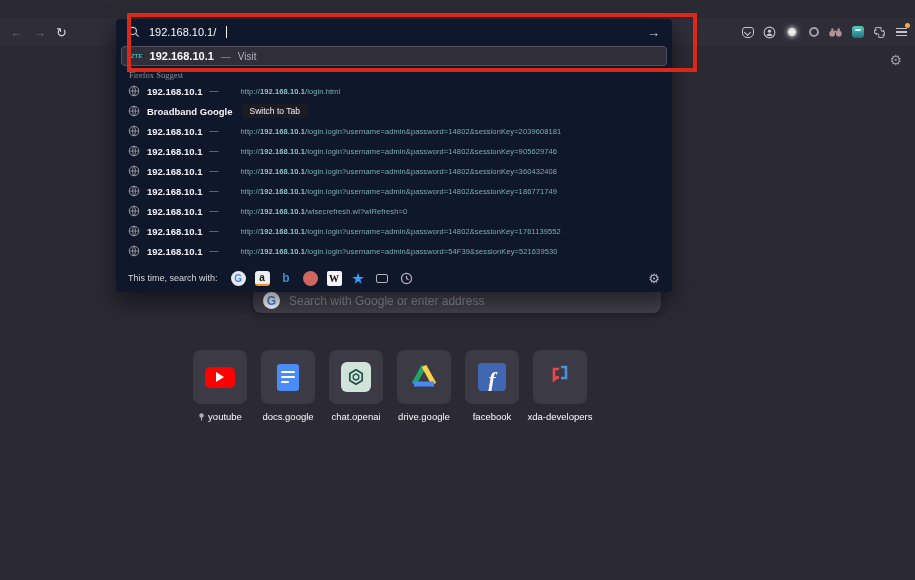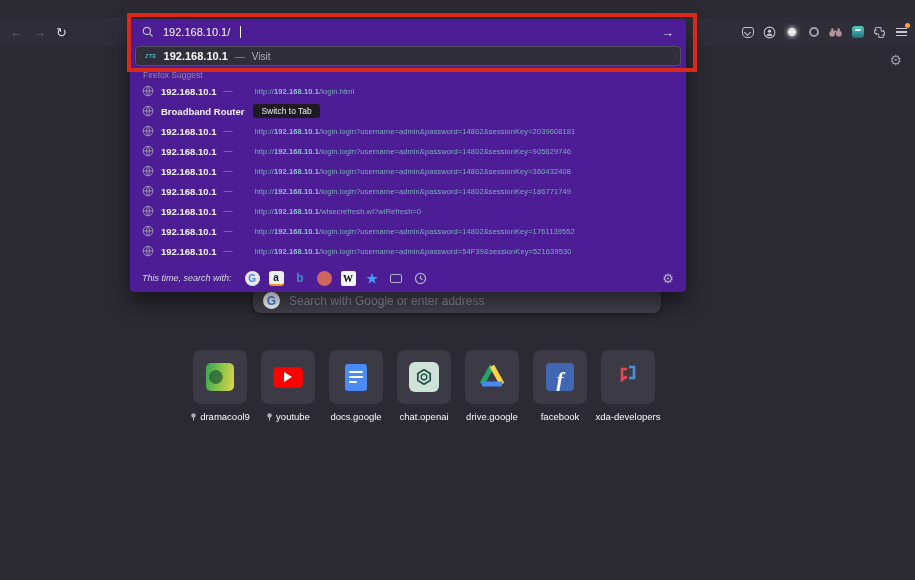--- a/index.html
+++ b/index.html
@@ -53,40 +53,40 @@
   .ic-drama { width:28px; height:28px; border-radius:5px; background:radial-gradient(circle at 35% 50%, rgba(15,60,40,.55) 0 29%, rgba(0,0,0,0) 31%),linear-gradient(100deg,#35a554 0%,#7ec24a 45%,#e3d44a 100%); }
   .ic-yt { width:30px; height:21px; border-radius:5px; background:#fd0000; display:flex; align-items:center; justify-content:center; }
   .ic-yt i { width:0; height:0; border-left:8px solid #fff; border-top:5px solid transparent; border-bottom:5px solid transparent; display:block; }
   .ic-docs { width:22px; height:27px; border-radius:3px; background:#4b8bf5; display:flex; flex-direction:column; justify-content:center; gap:3px; padding:0 4px; }
   .ic-docs i { display:block; height:2px; background:#fff; border-radius:1px; }
   .ic-docs i:last-child { width:60%; }
   .ic-wa { width:30px; height:30px; border-radius:50%; background:#fff; display:flex; align-items:center; justify-content:center; }
   .ic-oa { width:30px; height:30px; border-radius:6px; background:#cfe3d8; display:flex; align-items:center; justify-content:center; }
   .ic-fb { width:28px; height:28px; border-radius:4px; background:#4267b2; color:#fff; font-family:"Liberation Serif",serif; font-weight:bold; font-size:22px; display:flex; align-items:flex-end; justify-content:center; line-height:.95; overflow:hidden; }
   
-  .panel { position:absolute; left:130px; top:19px; width:556px; height:273px; background:#4c1d95; border-radius:4px; box-shadow:0 10px 22px rgba(0,0,0,.5); z-index:10; display:flex; flex-direction:column; }
+  .panel { position:absolute; left:116px; top:19px; width:556px; height:273px; background:#0f172a; border-radius:4px; box-shadow:0 10px 22px rgba(0,0,0,.5); z-index:10; display:flex; flex-direction:column; }
   .urlrow { height:26px; display:flex; align-items:center; padding:0 12px; gap:9px; flex:none; }
   .urlvalue { font-size:11px; color:#f9f9fb; }
   .caret { width:1px; height:12px; background:#f9f9fb; display:inline-block; margin-left:1px; }
   .goarrow { margin-left:auto; font-size:13px; color:#d7d6dd; }
   .selrow { margin:1px 5px 0; height:20px; background:#2f2e39; border:1px solid #525160; border-radius:4px; display:flex; align-items:center; padding:0 9px; gap:7px; flex:none; }
   .favzte { font-size:5.5px; font-weight:bold; font-style:italic; color:#3fbfc0; letter-spacing:.4px; }
   .seltitle { font-size:11px; font-weight:bold; color:#f9f9fb; }
   .selsep { font-size:10px; color:#8f8d9a; }
   .selaction { font-size:10px; color:#b3b0bf; }
-  .seclabel { padding:4px 0 1px 13px; font-size:8.5px; color:#8f8d9a; flex:none; }
+  .seclabel { padding:4px 0 1px 13px; font-size:8.5px; color:#8f8d9a; flex:none;font-family:Liberation Serif, serif; }
   .row { height:20px; display:flex; align-items:center; padding:0 12px; gap:7px; flex:none; }
   .globe { width:12px; height:12px; flex:none; display:flex; }
   .rtitle { font-size:9.5px; font-weight:bold; color:#f4f3f7; }
   .rsep { font-size:9px; color:#8f8d9a; }
   .rurl { font-size:7.5px; color:#79aeb6; letter-spacing:.1px;padding-left:15px; }
   .rurl b { color:#8fc4cc; }
   .badge { font-size:8.5px; color:#efeef3; background:#1c1b22; border-radius:3px; padding:2px 8px; margin-left:2px; }
   .pfooter { margin-top:auto; height:24px; display:flex; align-items:center; padding:0 12px 4px; flex:none; }
-  .ftlabel { font-size:9px; color:#d7d6de; margin-right:13px;font-style:italic; }
+  .ftlabel { font-size:9px; color:#d7d6de; margin-right:13px; }
   .engines { display:flex; align-items:center; gap:9px; }
   .eng { width:15px; height:15px; display:flex; align-items:center; justify-content:center; font-size:10px; font-weight:bold; border-radius:50%; }
   .eng-google { background:#e9e9ec; color:#4285f4; font-size:10px; }
   .eng-amazon { border-radius:3px; background:#eceff1; color:#1b1b1b; border-bottom:2px solid #f49129; font-size:10px; }
   .eng-bing { color:#3c8dcc; background:transparent; font-size:12px; }
   .eng-ddg { background:#cf6760; }
   .eng-wiki { border-radius:2px; background:#f5f5f5; color:#111; font-family:"Liberation Serif",serif; font-size:10px; }
   .eng-star { color:#3b99fc; font-size:13px; background:transparent; }
   .eng-tabs i { width:12px; height:9px; border:1.4px solid #b5b3bf; border-radius:2px; display:block; }
   .eng-clock { background:transparent; }
@@ -166,32 +166,20 @@
 <span class="pagegear">⚙</span>
 
 <div class="searchbar">
   <span class="gcircle">G</span>
   <span class="sbph">Search with Google or enter address</span>
 </div>
 
 <div class="tiles">
   <div class="tilewrap">
     <div class="tilebox">
-        <i class="ic-drama"></i>
-      </div>
-    <div class="tilelabel">
-        <svg class="pin" width="7" height="8" viewBox="0 0 7 8">
-          <circle cx="3.5" cy="2.5" r="2.2" fill="#b0aeb8"></circle>
-          <rect x="3" y="4" width="1" height="3.6" fill="#b0aeb8"></rect>
-        </svg>
-        <span>dramacool9</span>
-      </div>
-  </div>
-  <div class="tilewrap">
-    <div class="tilebox">
         <i class="ic-yt">
           <i></i>
         </i>
       </div>
     <div class="tilelabel">
         <svg class="pin" width="7" height="8" viewBox="0 0 7 8">
           <circle cx="3.5" cy="2.5" r="2.2" fill="#b0aeb8"></circle>
           <rect x="3" y="4" width="1" height="3.6" fill="#b0aeb8"></rect>
         </svg>
         <span>youtube</span>
@@ -291,21 +279,21 @@
     <span class="rurl"><span>http://</span><b>192.168.10.1</b><span>/login.html</span></span>
   </div>
 
   <div class="row">
     <span class="globe">
         <svg width="12" height="12" viewBox="0 0 16 16">
           <circle cx="8" cy="8" r="6.4" fill="none" stroke="#a5a3af" stroke-width="1.2"></circle>
           <path d="M1.6 8h12.8M8 1.6c2.6 2 2.6 10.8 0 12.8M8 1.6c-2.6 2-2.6 10.8 0 12.8" fill="none" stroke="#a5a3af" stroke-width="1.1"></path>
         </svg>
       </span>
-    <span class="rtitle">Broadband Router</span>
+    <span class="rtitle">Broadband Google</span>
     <span class="badge">Switch to Tab</span>
   </div>
 
   <div class="row">
     <span class="globe">
         <svg width="12" height="12" viewBox="0 0 16 16">
           <circle cx="8" cy="8" r="6.4" fill="none" stroke="#a5a3af" stroke-width="1.2"></circle>
           <path d="M1.6 8h12.8M8 1.6c2.6 2 2.6 10.8 0 12.8M8 1.6c-2.6 2-2.6 10.8 0 12.8" fill="none" stroke="#a5a3af" stroke-width="1.1"></path>
         </svg>
       </span>

